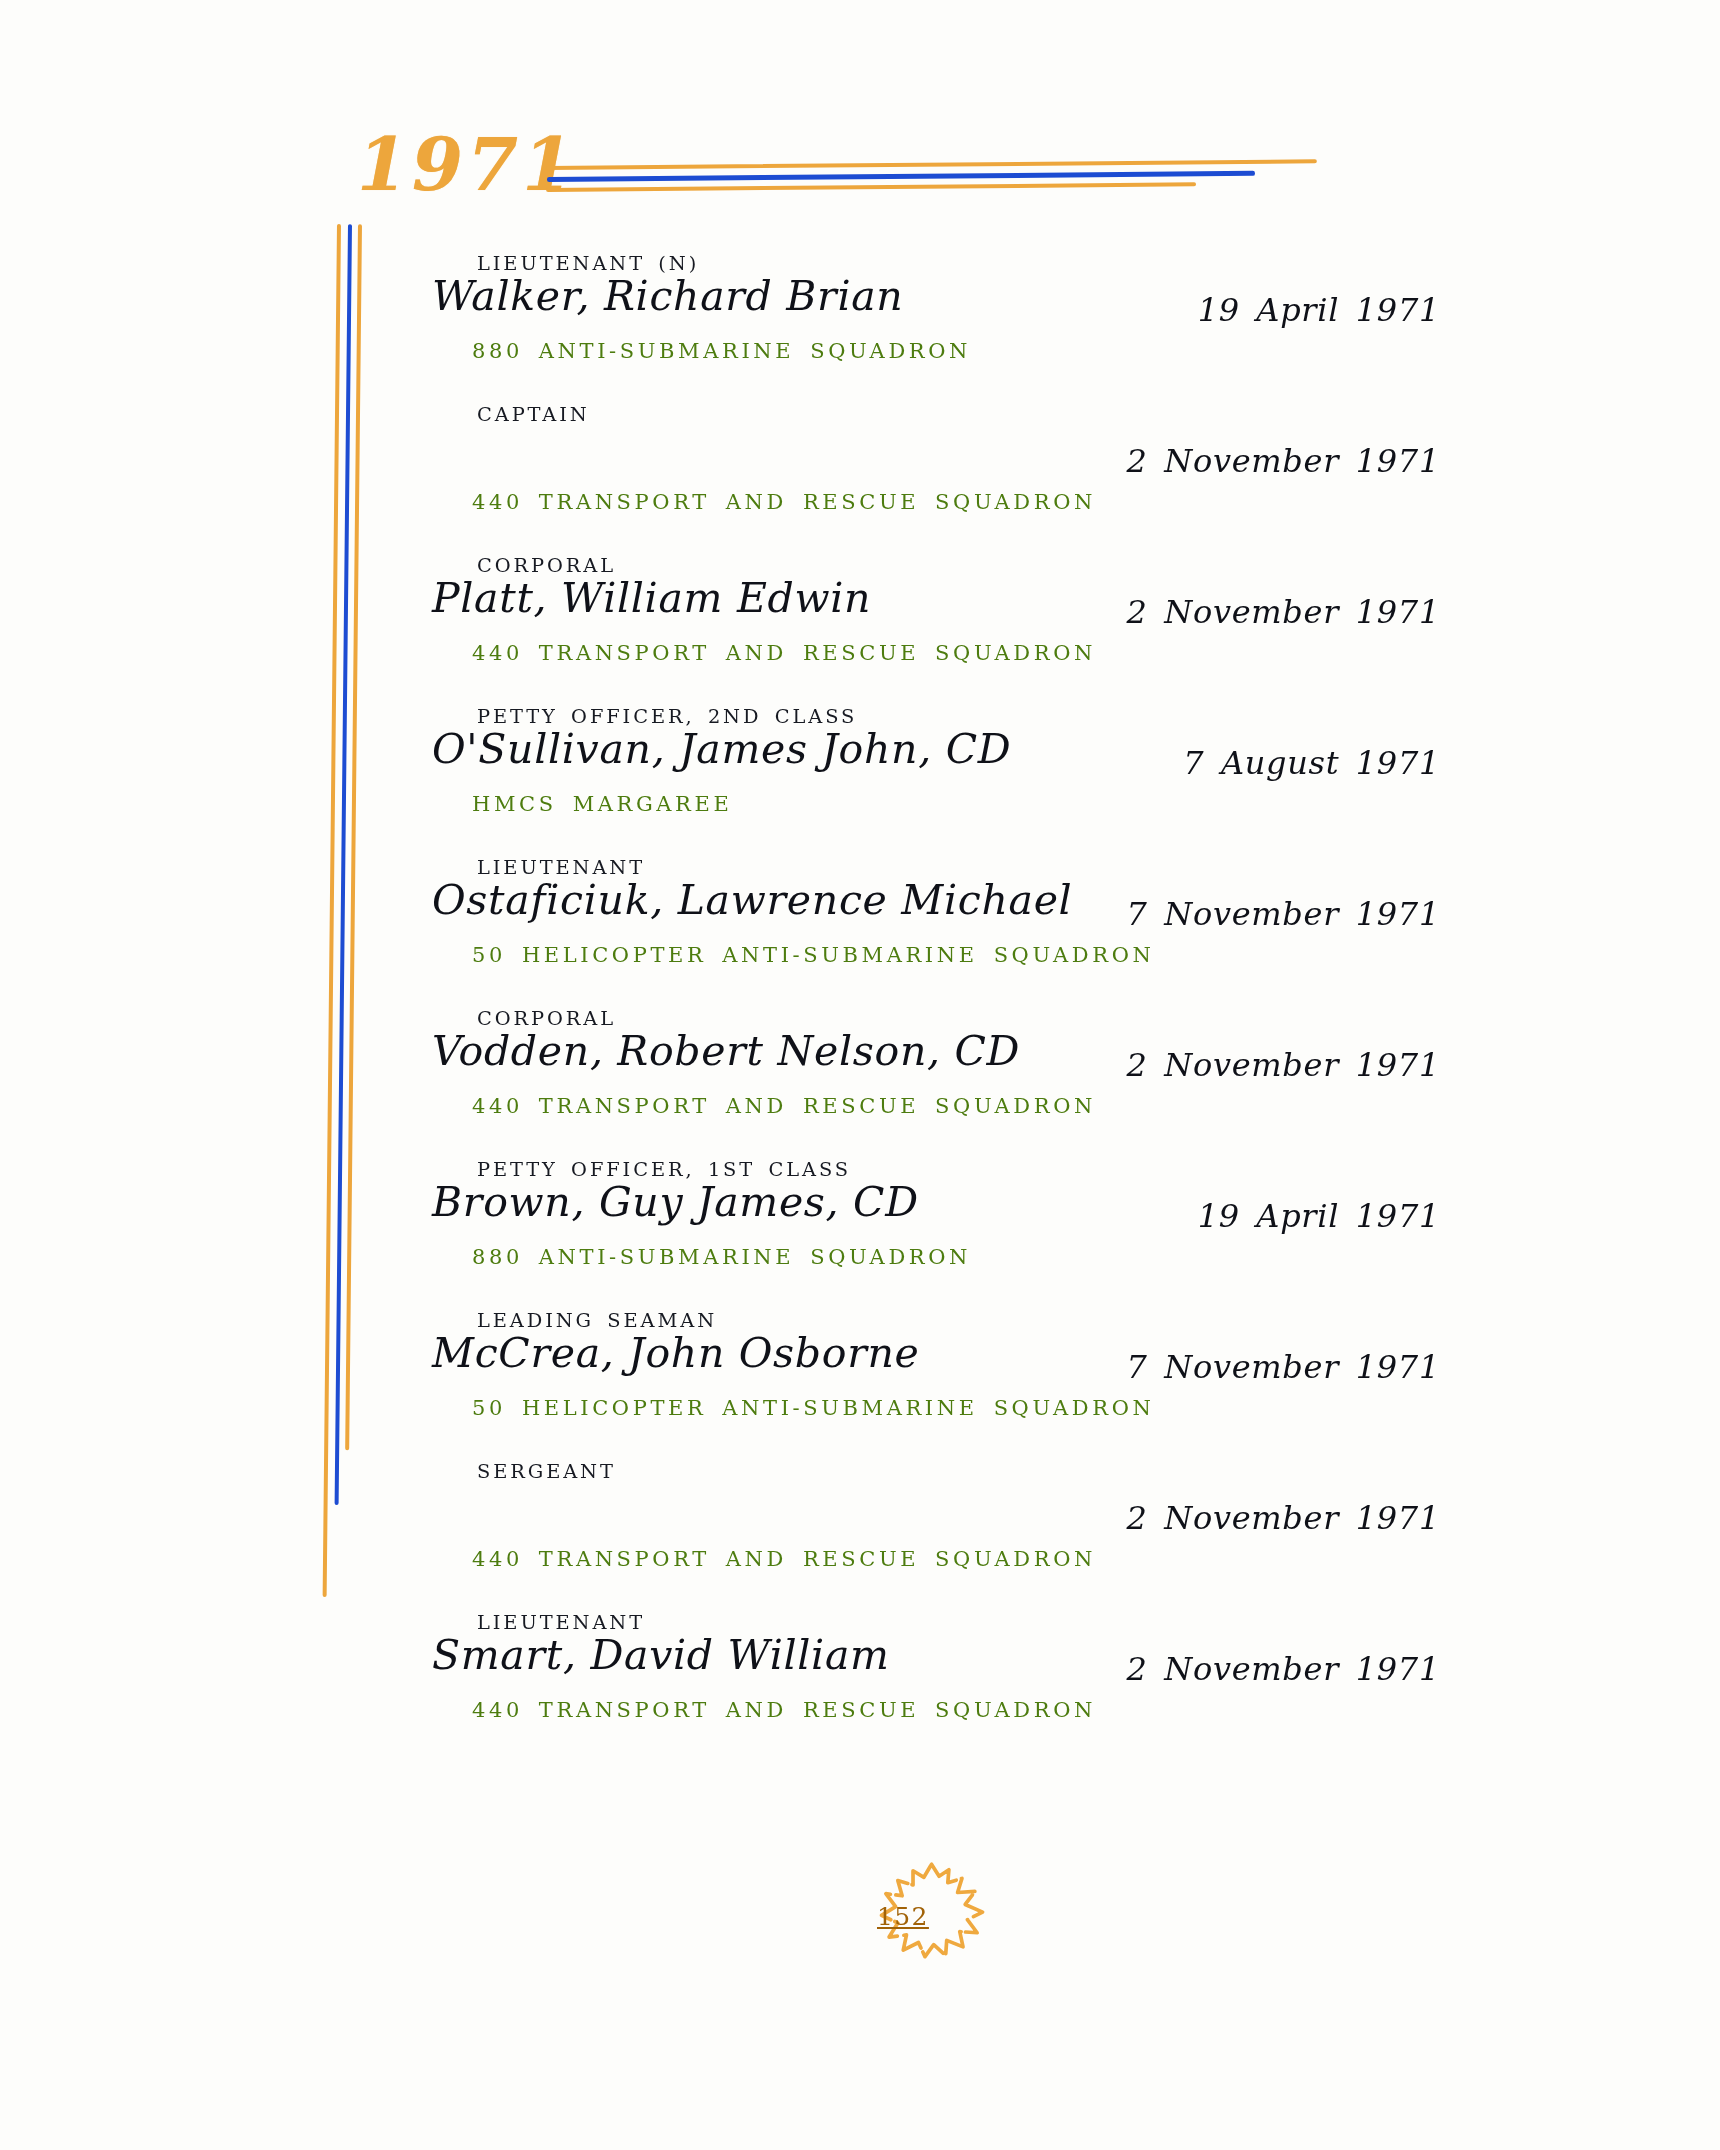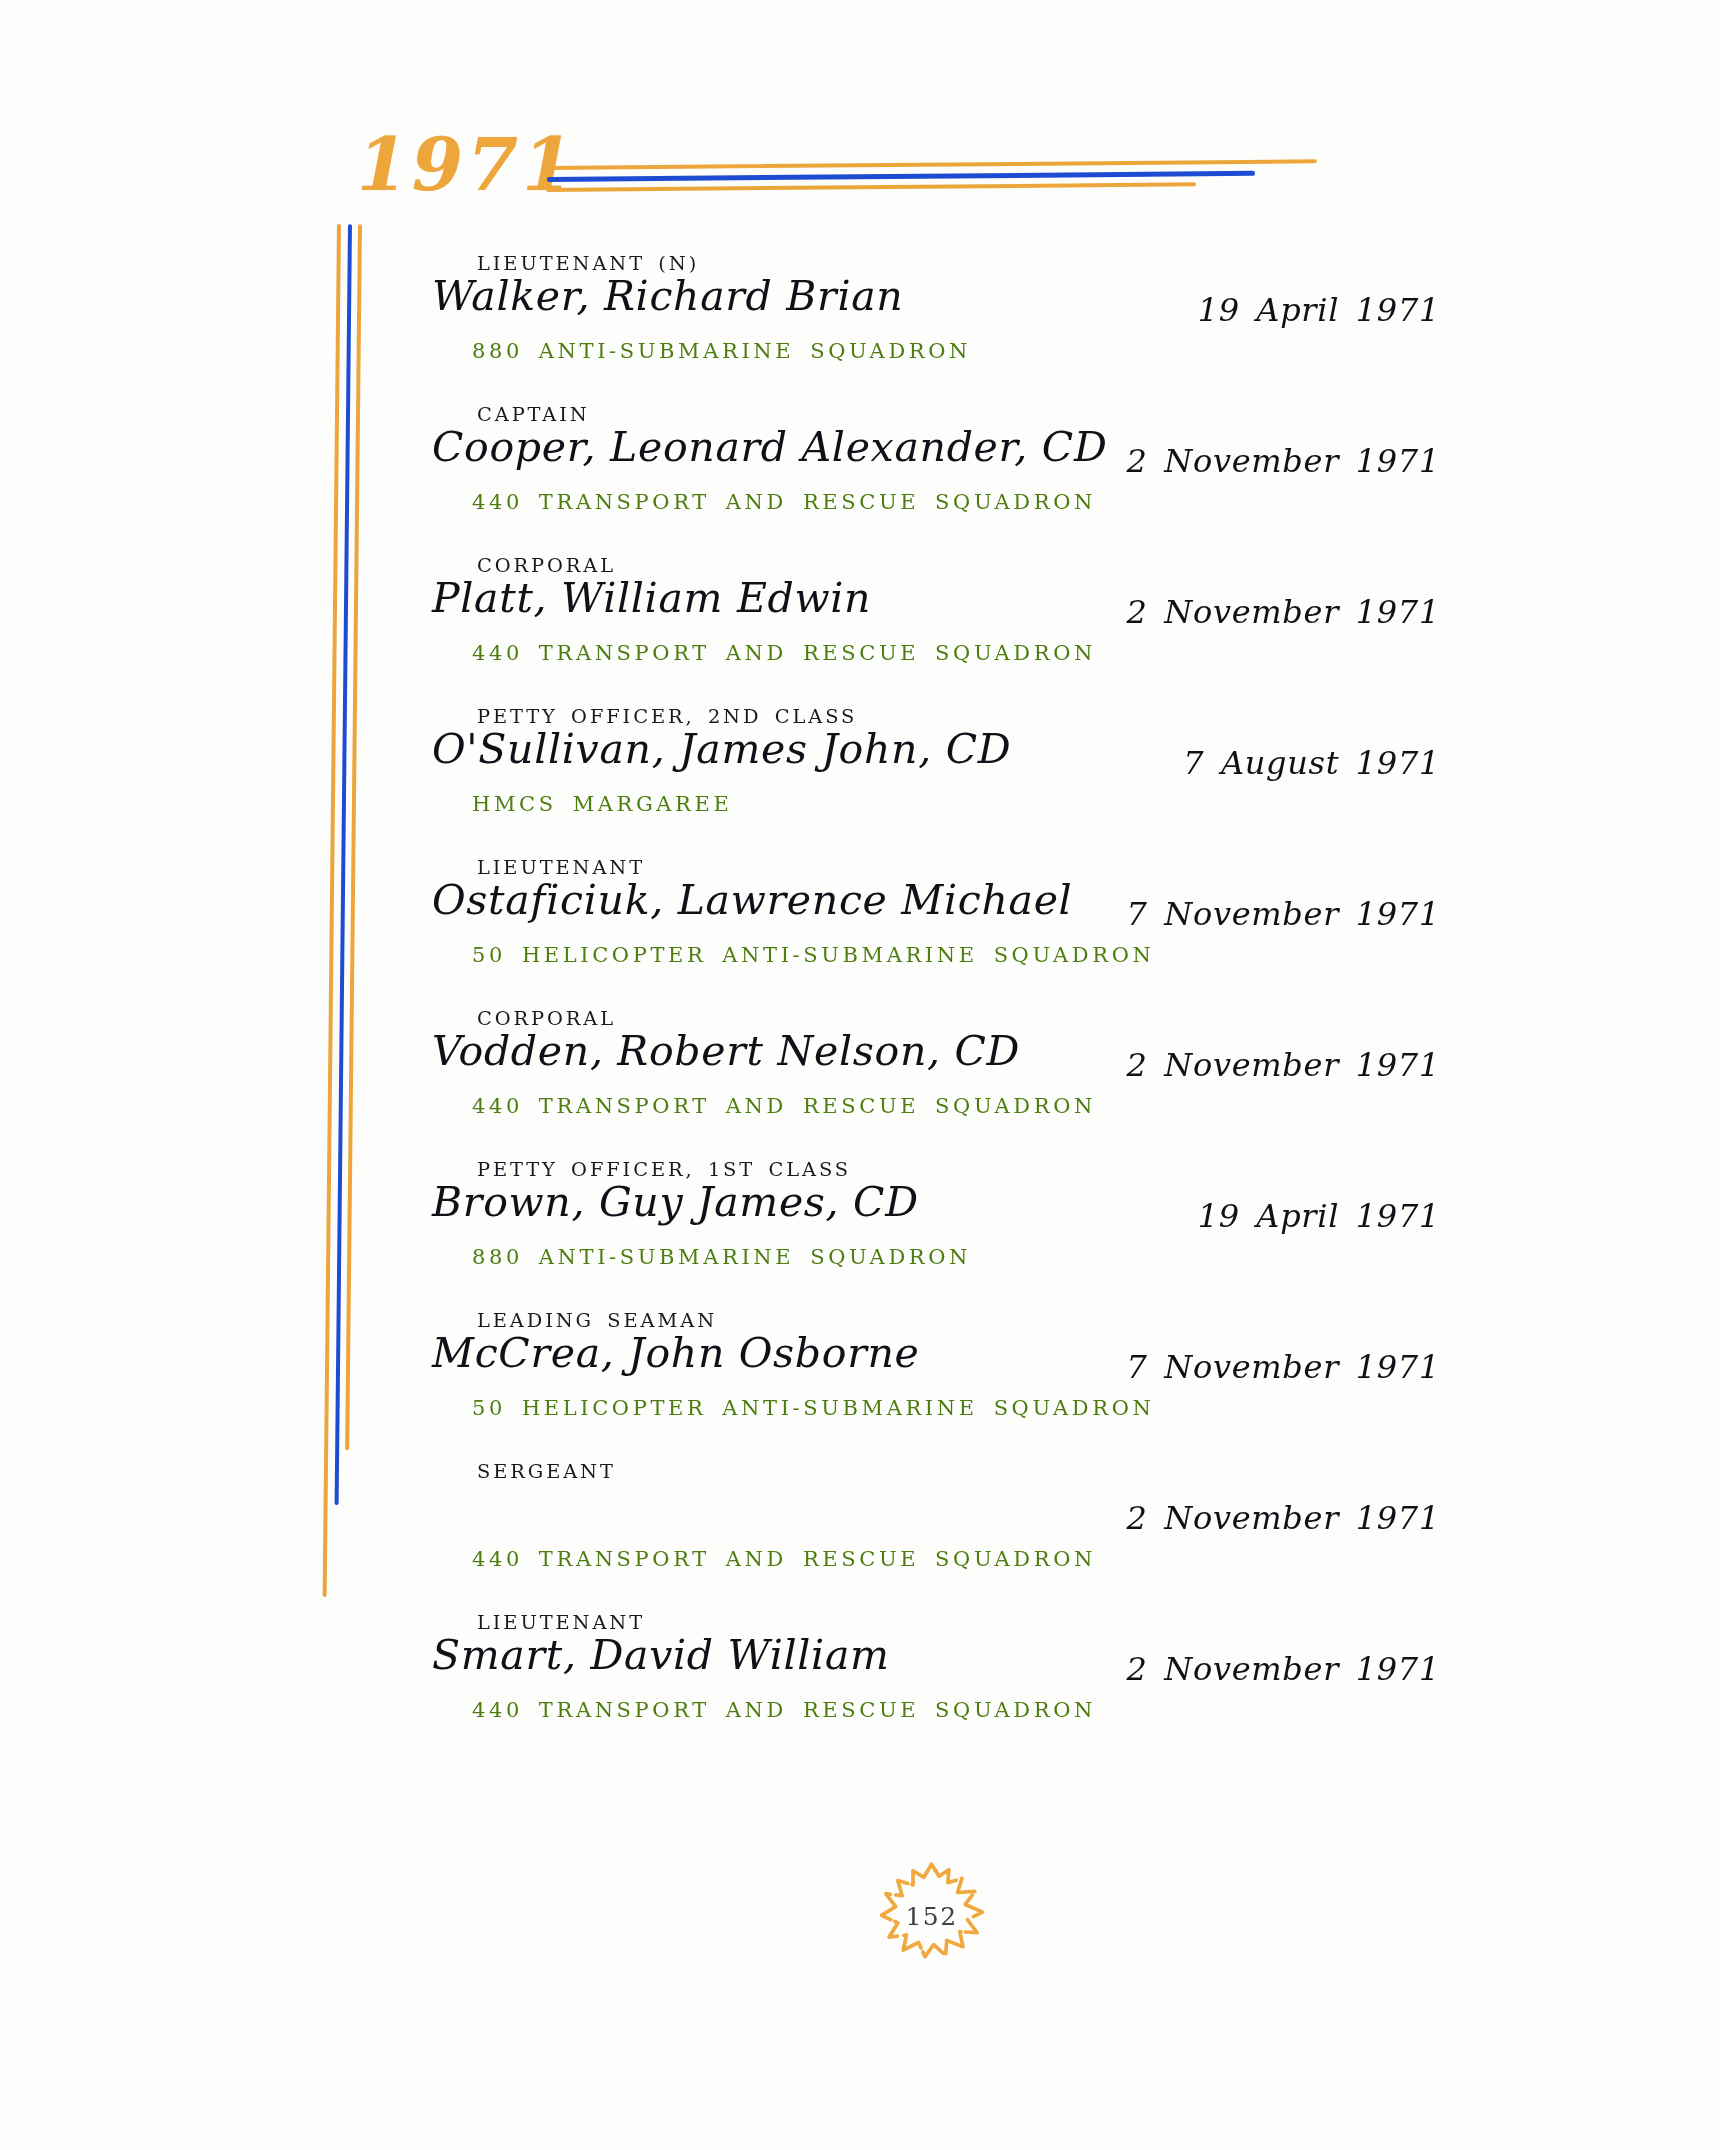--- a/index.html
+++ b/index.html
@@ -61,21 +61,21 @@
     position: absolute; right: 281px; top: 39px;
     font-size: 32px; font-style: italic; letter-spacing: 0.7px; word-spacing: 5.7px;
     color: #0f1118; white-space: nowrap;
   }
 
   
   .leaf-mark { position: absolute; left: 877px; top: 1861px; width: 109px; height: 100px; }
   .leaf-mark svg { position: absolute; inset: 0; }
   .pageno {
     position: absolute; left: 0; top: 41px; width: 109px;
-    text-align: center; font-size: 25px; color: #404040; letter-spacing: 1.4px;
+    font-size: 25px; color: #a16207; letter-spacing: 1.4px; text-decoration: underline;
   }
 </style>
 </head>
 <body style="--gold: #eda63c; --blue: #1d4cd2;">
 
 <div class="page">
 
   <div class="year">1971</div>
 
   <div class="h-rules">
@@ -93,21 +93,20 @@
   <div class="entries">
     <div class="entry">
       <div class="rank">LIEUTENANT (N)</div>
       <div class="name">Walker, Richard Brian</div>
       <div class="unit">880 ANTI-SUBMARINE SQUADRON</div>
       <div class="date">19 April 1971</div>
     </div>
 
     <div class="entry">
       <div class="rank">CAPTAIN</div>
-      <div class="name">Cooper, Leonard Alexander, CD</div>
       <div class="unit">440 TRANSPORT AND RESCUE SQUADRON</div>
       <div class="date">2 November 1971</div>
     </div>
 
     <div class="entry">
       <div class="rank">CORPORAL</div>
       <div class="name">Platt, William Edwin</div>
       <div class="unit">440 TRANSPORT AND RESCUE SQUADRON</div>
       <div class="date">2 November 1971</div>
     </div>

